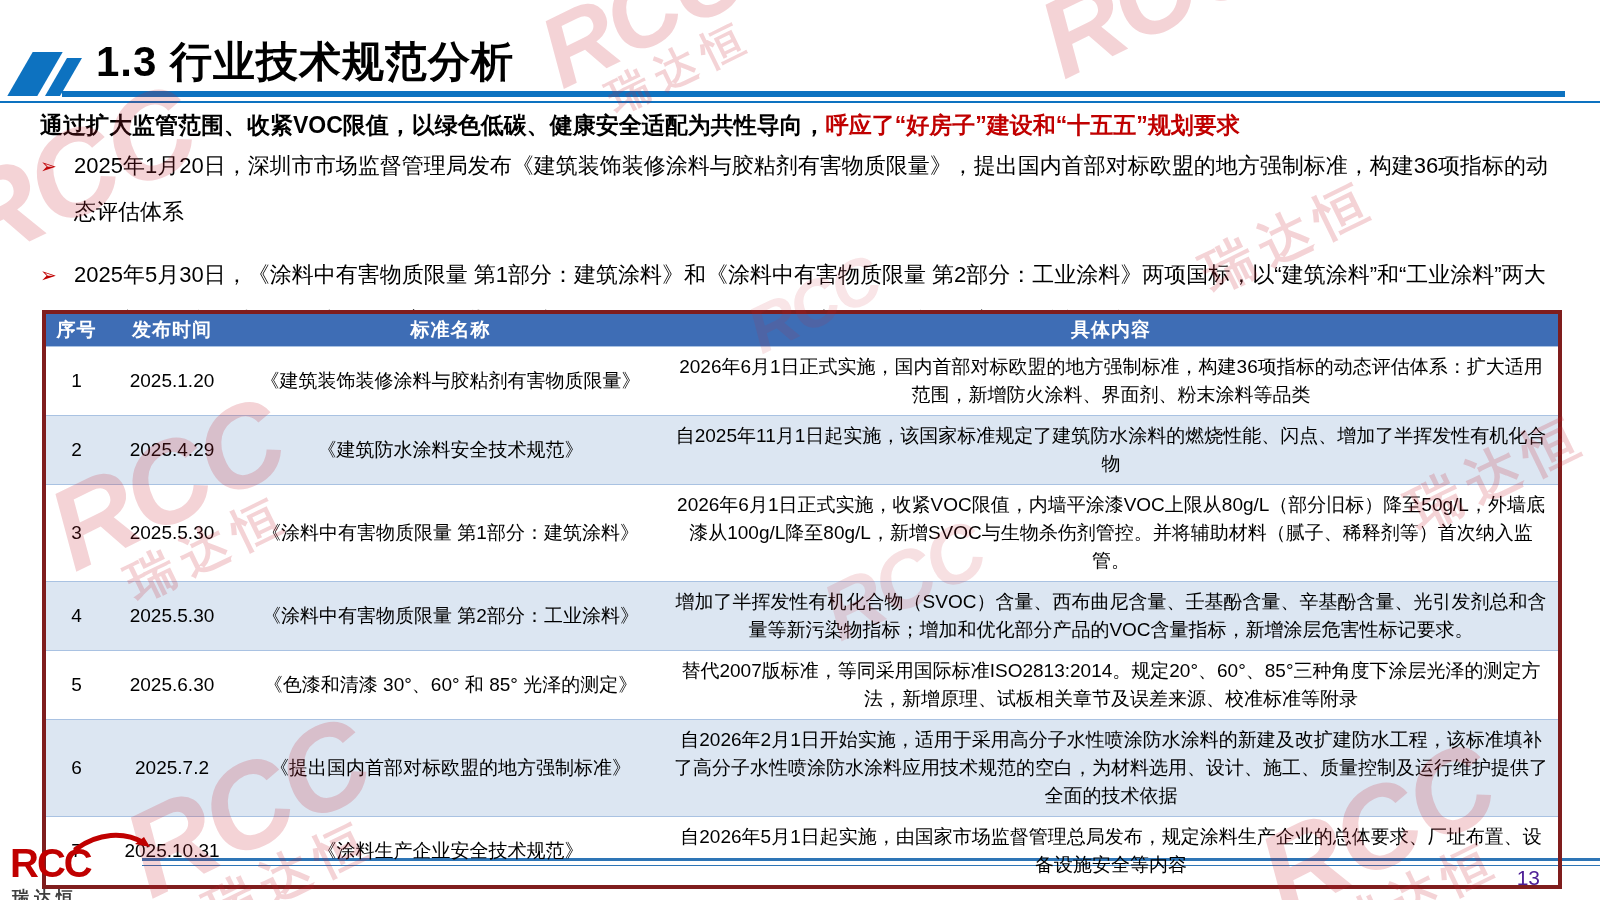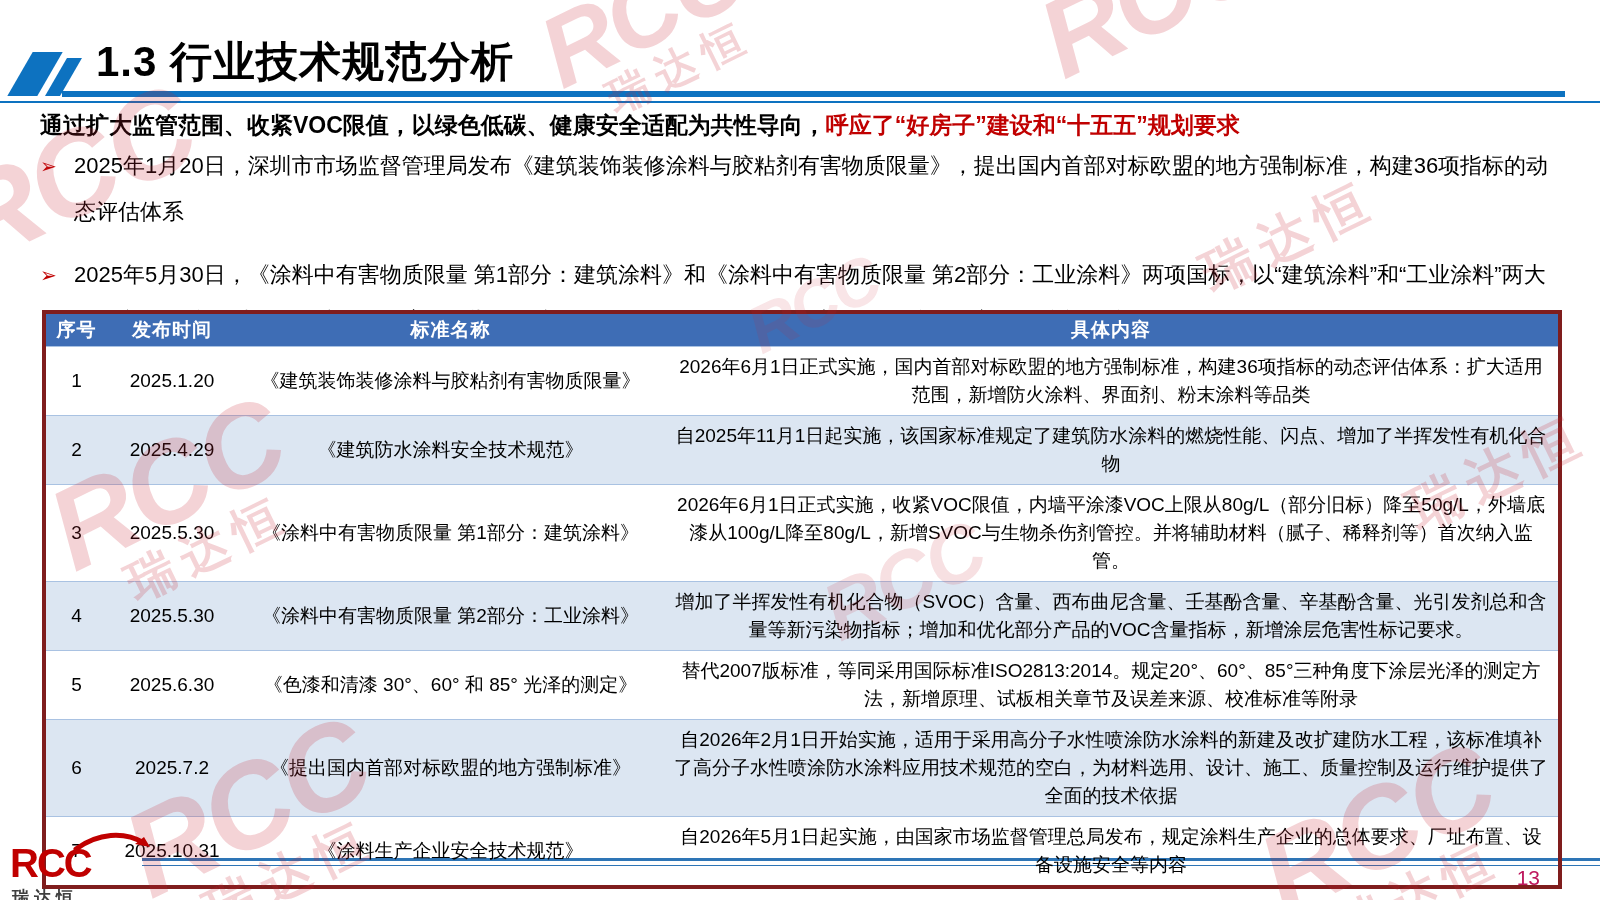--- a/index.html
+++ b/index.html
@@ -46,21 +46,21 @@
   .td-no, .td-date, .td-name { text-align:center; }
   .td-content { text-align:center; }
 
   
   .logo { position:absolute; left:10px; top:843px; z-index:6; width:150px; }
   .logo-rcc { font-size:40px; font-weight:900; color:var(--red,#c00000); letter-spacing:-2px; line-height:1; display:inline-block; }
   .logo-cn  { font-size:17px; font-weight:bold; color:#3f3f3f; letter-spacing:5px; display:inline-block; vertical-align:-6px; margin-left:2px; }
   .logo-swoosh { position:absolute; left:62px; top:-12px; }
   .footer-line1 { position:absolute; left:142px; right:0; top:858px; height:3px; background:var(--line_blue,#2e75b6); }
   .footer-line2 { position:absolute; left:142px; right:0; top:865px; height:1px; background:var(--line_blue,#2e75b6); }
-  .page-number { position:absolute; right:60px; top:866px; font-size:21px; color:#be185d; }
+  .page-number { position:absolute; right:60px; top:866px; font-size:21px; color:#4c1d95; }
 </style>
 </head>
 <body>
 
 <div class="slide">
 
   <div class="wm-layer">
     <div class="wm" style="left:-55px; top:120px; font-size:120px;">
       <span class="wm-rcc">RCC</span>
     </div>

